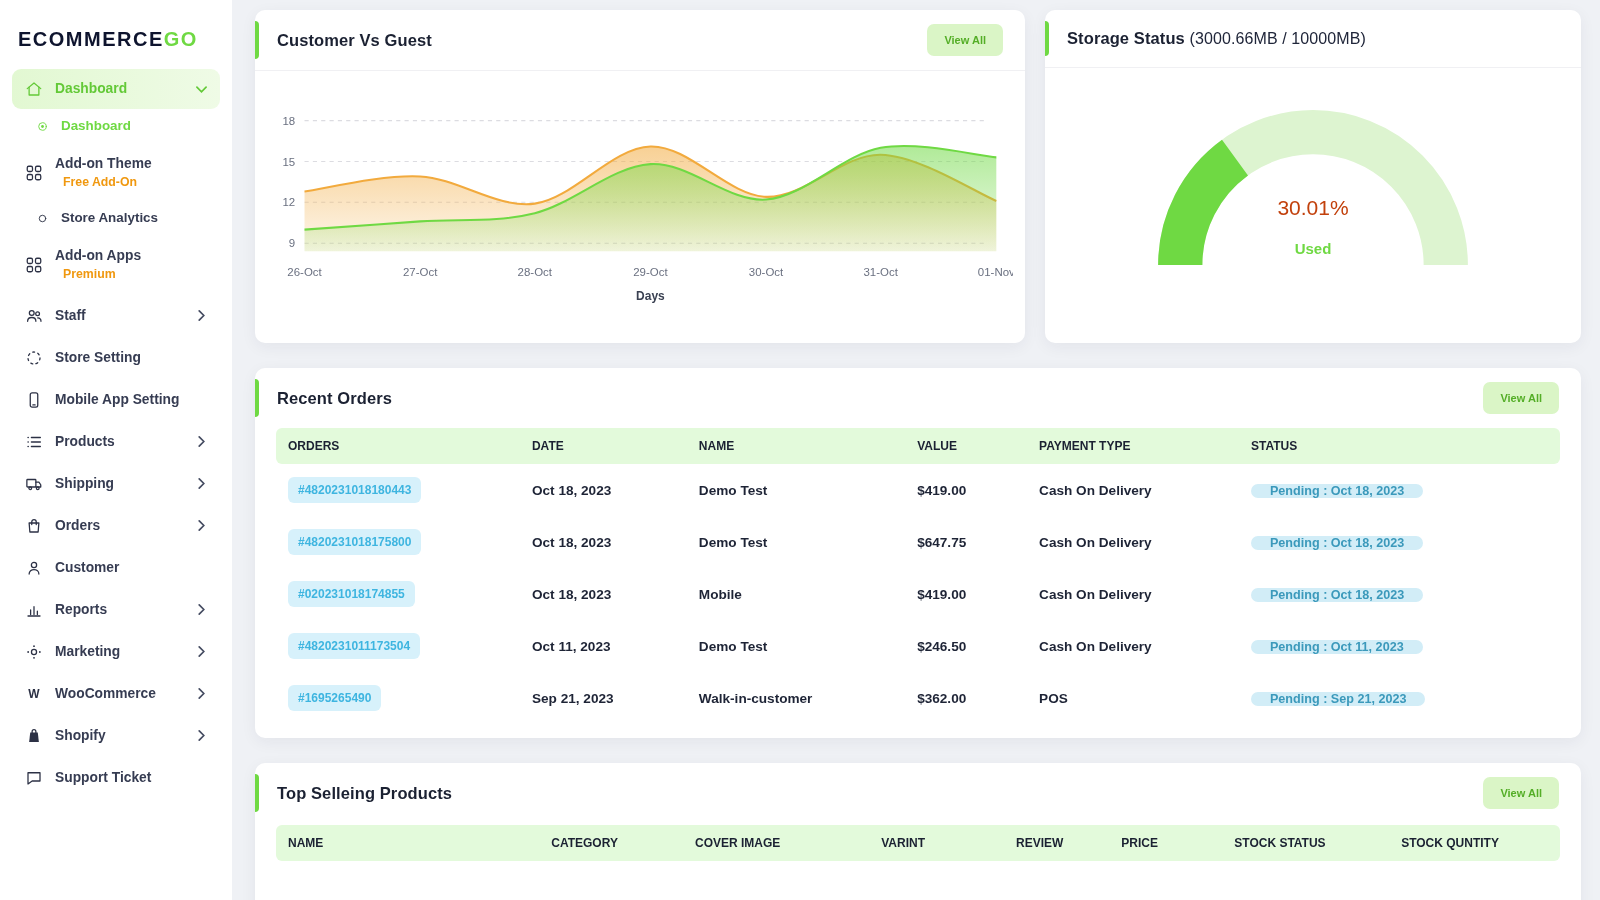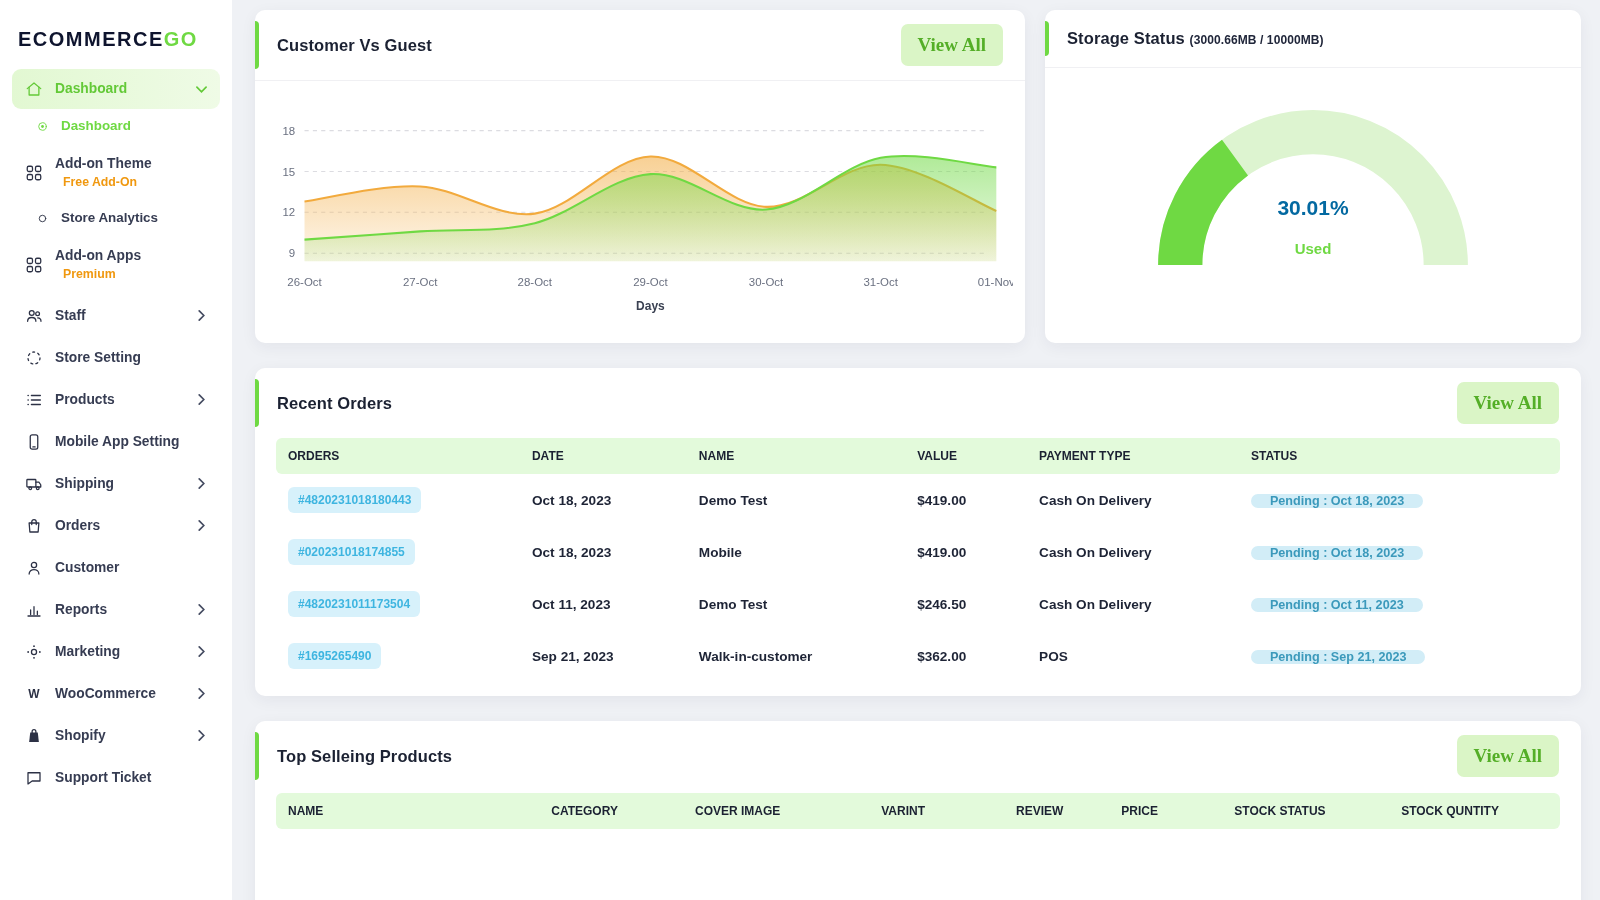--- a/index.html
+++ b/index.html
@@ -26,34 +26,34 @@
   .nlabel{display:flex;flex-direction:column;line-height:1.25}
   .nl-sub{font-size:12.3px;font-weight:700;color:#f0980f;margin-top:3px;padding-left:8px}
 
   
   .main{flex:1;padding:10px 19px 0 23px;display:flex;flex-direction:column;gap:25px;overflow:hidden}
   .card{background:#fff;border-radius:10px;box-shadow:0 4px 16px rgba(30,37,60,.06);position:relative}
   .card-head{display:flex;align-items:center;justify-content:space-between;padding:14px 22px;position:relative;min-height:58px}
   .card-head::before{content:"";position:absolute;left:0;top:11px;bottom:11px;width:4px;background:#6fd943;border-radius:0 4px 4px 0}
   .card-head.bordered{border-bottom:1px solid #f0f0f3}
   .card-head h2{font-size:16.5px;font-weight:700;color:#1b2132;letter-spacing:.1px}
-  .card-head h2 small{font-size:12px;font-weight:700;color:#20263a}
-  .btn-view{background:#daf5c6;color:#54ae27;border:0;border-radius:7px;padding:10px 17px;font-size:19px;
-            font-weight:600;font-family:Liberation Serif, serif;cursor:pointer}
+  .card-head h2 small{font-size:16px;font-weight:400;color:#20263a}
+  .btn-view{background:#daf5c6;color:#54ae27;border:0;border-radius:7px;padding:10px 17px;font-size:11px;
+            font-weight:600;font-family:Liberation Sans, sans-serif;cursor:pointer}
 
   .top-row{display:grid;grid-template-columns:1fr 536px;gap:20px}
   .top-row .card{height:333px}
 
   .chart-wrap{padding:22px 12px 0}
   .chart-wrap svg{display:block;width:100%}
 
   .gauge-wrap{position:relative;display:flex;justify-content:center;padding:26px 0 0}
   .gauge-wrap svg{width:346px}
   .gauge-text{position:absolute;left:0;right:0;top:128px;text-align:center}
-  .gauge-text .pct{font-size:21px;font-weight:700;color:#0369a1}
+  .gauge-text .pct{font-size:21px;font-weight:400;color:#c2410c}
   .gauge-text .used{font-size:15px;font-weight:700;color:#6fd943;margin-top:20px}
 
   .table-wrap{padding:2px 21px 14px}
   table{width:100%;border-collapse:collapse;table-layout:fixed}
   th{background:#e3fadb;color:#1b2132;font-size:12px;font-weight:700;text-align:left;padding:11px 12px;white-space:nowrap}
   th:first-child{border-radius:6px 0 0 6px}
   th:last-child{border-radius:0 6px 6px 0}
   td{padding:13px 12px;font-size:13.6px;font-weight:700;color:#1e2436;vertical-align:middle}
   .pill-order{display:inline-block;background:#d7f1fb;color:#3eb5e0;font-size:12px;font-weight:600;
               padding:6px 10px;border-radius:6px}
@@ -158,44 +158,44 @@
             <circle cx="12" cy="12" r="8" stroke-dasharray="2.6 4.4"></circle>
           </svg>
         </span>
         <span class="nlabel">
           <span>Store Setting</span>
         </span>
       </div>
       <div class="nav-item">
         <span class="nicon">
           <svg viewBox="0 0 24 24" fill="none" stroke="currentColor" stroke-width="1.7" stroke-linecap="round" stroke-linejoin="round">
+            <rect x="7" y="2.5" width="10" height="19" rx="2.5"></rect>
+            <path d="M10.5 18.5h3"></path>
+          </svg>
+        </span>
+        <span class="nlabel">
+          <span>Mobile App Setting</span>
+        </span>
+      </div>
+      <div class="nav-item">
+        <span class="nicon">
+          <svg viewBox="0 0 24 24" fill="none" stroke="currentColor" stroke-width="1.7" stroke-linecap="round" stroke-linejoin="round">
             <path d="M8.5 6h12M8.5 12h12M8.5 18h12"></path>
             <circle cx="4.2" cy="6" r="1.1" fill="currentColor" stroke="none"></circle>
             <circle cx="4.2" cy="12" r="1.1" fill="currentColor" stroke="none"></circle>
             <circle cx="4.2" cy="18" r="1.1" fill="currentColor" stroke="none"></circle>
           </svg>
         </span>
         <span class="nlabel">
           <span>Products</span>
         </span>
         <span class="nchev">
           <svg viewBox="0 0 8 12" fill="none" stroke="currentColor" stroke-width="1.8" stroke-linecap="round">
             <path d="M1.5 1l5 5-5 5"></path>
           </svg>
-        </span>
-      </div>
-      <div class="nav-item">
-        <span class="nicon">
-          <svg viewBox="0 0 24 24" fill="none" stroke="currentColor" stroke-width="1.7" stroke-linecap="round" stroke-linejoin="round">
-            <rect x="7" y="2.5" width="10" height="19" rx="2.5"></rect>
-            <path d="M10.5 18.5h3"></path>
-          </svg>
-        </span>
-        <span class="nlabel">
-          <span>Mobile App Setting</span>
         </span>
       </div>
       <div class="nav-item">
         <span class="nicon">
           <svg viewBox="0 0 24 24" fill="none" stroke="currentColor" stroke-width="1.7" stroke-linecap="round" stroke-linejoin="round">
             <rect x="2.5" y="6" width="12" height="10" rx="1"></rect>
             <path d="M14.5 9.5h4l2.5 3.5v3h-6.5"></path>
             <circle cx="7" cy="17.6" r="1.8"></circle>
             <circle cx="17" cy="17.6" r="1.8"></circle>
           </svg>
@@ -404,20 +404,28 @@
         <tbody id="ro-body">
             <tr>
               <td><span class="pill-order">#4820231018180443</span></td>
               <td>Oct 18, 2023</td>
               <td>Demo Test</td>
               <td>$419.00</td>
               <td>Cash On Delivery</td>
               <td><span class="pill-status">Pending : Oct 18, 2023</span></td>
             </tr>
             <tr>
+              <td><span class="pill-order">#4820231018175800</span></td>
+              <td>Oct 18, 2023</td>
+              <td>Demo Test</td>
+              <td>$647.75</td>
+              <td>Cash On Delivery</td>
+              <td><span class="pill-status">Pending : Oct 18, 2023</span></td>
+            </tr>
+            <tr>
               <td><span class="pill-order">#020231018174855</span></td>
               <td>Oct 18, 2023</td>
               <td>Mobile</td>
               <td>$419.00</td>
               <td>Cash On Delivery</td>
               <td><span class="pill-status">Pending : Oct 18, 2023</span></td>
             </tr>
             <tr>
               <td><span class="pill-order">#4820231011173504</span></td>
               <td>Oct 11, 2023</td>

